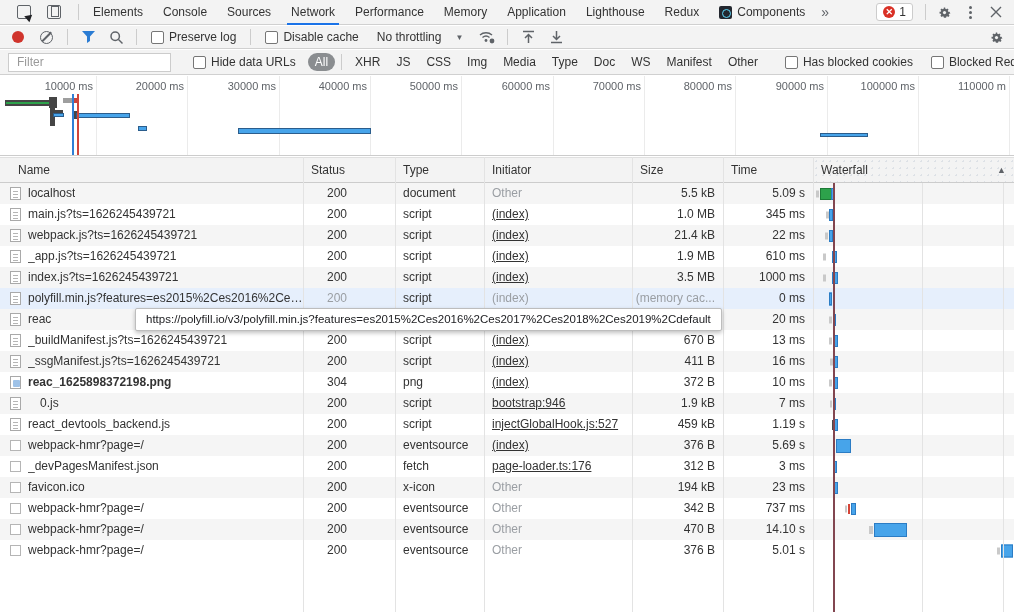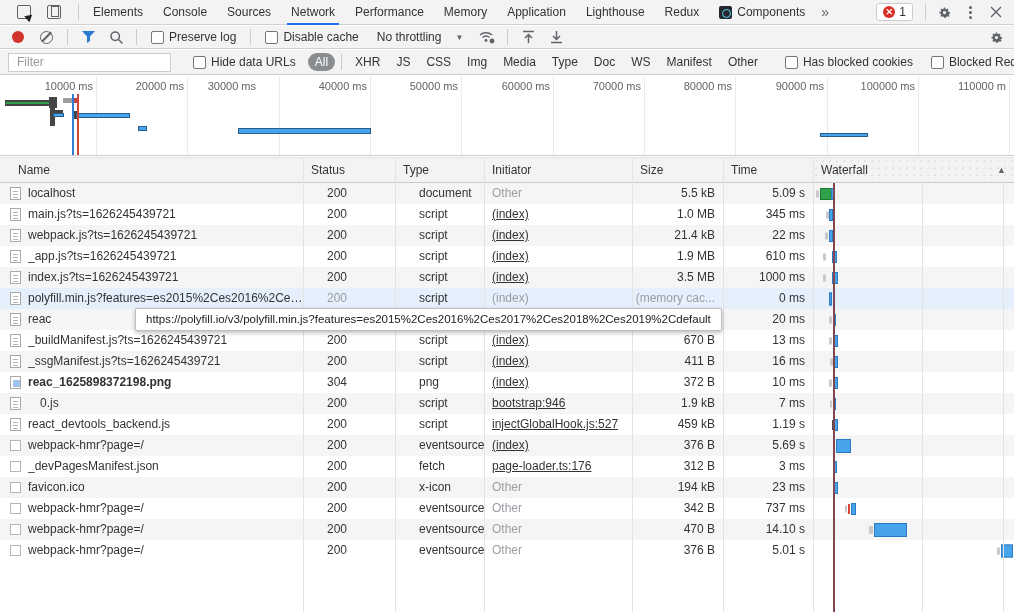--- a/index.html
+++ b/index.html
@@ -60,21 +60,21 @@
   .ghead .hc { line-height:25px; color:#333; padding-left:8px; white-space:nowrap; overflow:hidden; }
   .hc.waterfall-h { background-image:radial-gradient(#dde1e6 1px, transparent 1px); background-size:7px 7px; position:relative; }
   .sort-arrow { position:absolute; right:8px; top:0; line-height:25px; font-size:9px; color:#5f6368; }
   .rows { position:absolute; left:0; top:26px; width:1014px; }
   .row { display:flex; height:21px; line-height:21px; background:#f5f5f5; }
   .row.even { background:#fff; }
   .row.hover { background:#e6effc; }
   .cell { white-space:nowrap; overflow:hidden; flex:0 0 auto; }
   .c-name { width:303px; display:flex; align-items:center; gap:7px; padding-left:10px; }
   .c-status { width:92px; padding-left:24px; }
-  .c-type { width:89px; padding-left:24px; }
+  .c-type { width:89px; padding-left:8px; }
   .c-init { width:148px; padding-left:8px; }
   .c-size { width:91px; text-align:right; padding-right:8px; }
   .c-time { width:90px; text-align:right; padding-right:8px; }
   .c-wf { width:201px; position:relative; }
   .muted { color:#9a9ea3; }
   .init-link { color:#333; text-decoration:underline; cursor:pointer; }
   .wf-bar { position:absolute; top:50%; transform:translateY(-50%); }
   .wf-blue { background:#47a4ea; border:1px solid #2b7cc4; }
   .wf-green { background:#2da24b; border:1px solid #1d7a36; }
   .wf-tick { background:#c9c9c9; }
@@ -257,21 +257,21 @@
       <span>Blocked Requests</span>
     </span>
   </div>
 
   <div class="overview" id="overview">
       <div class="ov-grid" style="left: 96px;"></div>
       <div class="ov-tick" style="right: 921px;">10000 ms</div>
       <div class="ov-grid" style="left: 187px;"></div>
       <div class="ov-tick" style="right: 830px;">20000 ms</div>
       <div class="ov-grid" style="left: 279px;"></div>
-      <div class="ov-tick" style="right: 758px;">30000 ms</div>
+      <div class="ov-tick" style="right: 738px;">30000 ms</div>
       <div class="ov-grid" style="left: 370px;"></div>
       <div class="ov-tick" style="right: 647px;">40000 ms</div>
       <div class="ov-grid" style="left: 461px;"></div>
       <div class="ov-tick" style="right: 556px;">50000 ms</div>
       <div class="ov-grid" style="left: 553px;"></div>
       <div class="ov-tick" style="right: 464px;">60000 ms</div>
       <div class="ov-grid" style="left: 644px;"></div>
       <div class="ov-tick" style="right: 373px;">70000 ms</div>
       <div class="ov-grid" style="left: 735px;"></div>
       <div class="ov-tick" style="right: 282px;">80000 ms</div>

